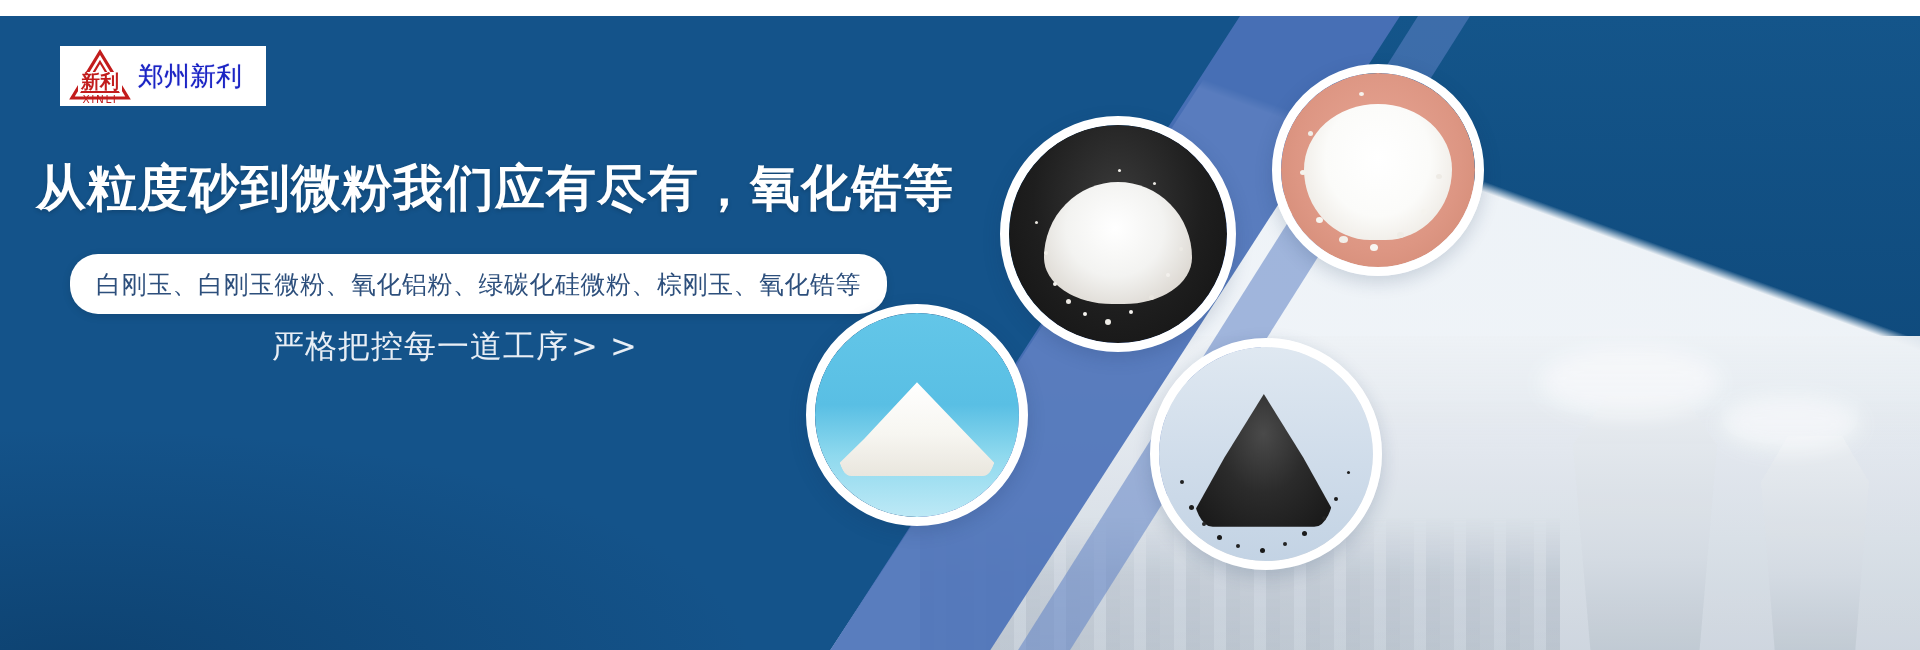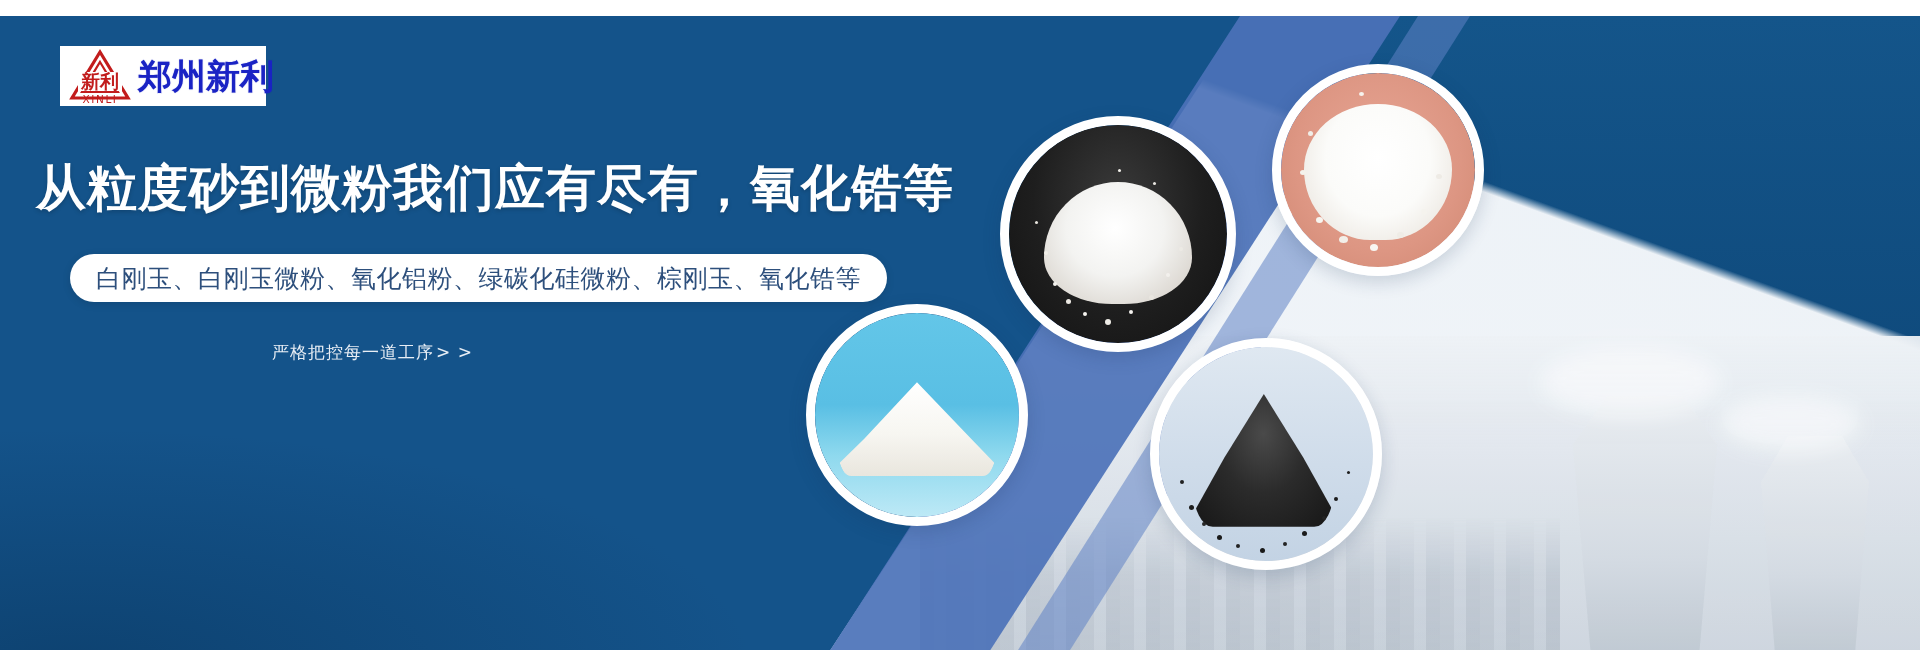--- a/index.html
+++ b/index.html
@@ -101,22 +101,22 @@
     padding:2px 6px 2px 8px;
   }
   .logo-mark{
     position:relative;
     width:64px;height:56px;
     flex:0 0 auto;
   }
   .logo-mark svg{display:block;}
   .logo-word{
     font-family:"DejaVu Sans","Liberation Sans",sans-serif;
-    font-weight:bold;
-    font-size:34px;
+    font-weight:normal;
+    font-size:26px;
     line-height:1;
     color:#1a23c4;
     letter-spacing:0px;
     white-space:nowrap;
     margin-left:6px;
     text-shadow:0 0 1px rgba(26,35,196,.6);
   }
 
   
   #headline{
@@ -127,44 +127,44 @@
     font-size:50px;
     line-height:1;
     letter-spacing:1px;
     white-space:nowrap;
     text-shadow:0 2px 4px rgba(0,0,0,.18);
   }
 
   
   #pill{
     position:absolute;left:70px;top:238px;
-    height:48px;
+    height:60px;
     background:#ffffff;
     border-radius:28px;
     display:flex;align-items:center;
     padding:0 26px;
     box-sizing:border-box;
     box-shadow:0 2px 8px rgba(0,0,0,.12);
     text-align:center;
   }
   #pill .pill-text{
     color:#2d4f7c;
     font-family:"DejaVu Sans","Liberation Sans",sans-serif;
     font-size:25px;
     line-height:1;
     white-space:nowrap;
     letter-spacing:.5px;
   }
 
   
   #tagline{
-    position:absolute;left:272px;top:328px;
+    position:absolute;left:272px;top:314px;
     color:#e8eef5;
     font-family:"DejaVu Sans","Liberation Sans",sans-serif;
-    font-size:17px;
+    font-size:32px;
     line-height:1;
     letter-spacing:1px;
     white-space:nowrap;
     display:flex;align-items:flex-start;
   }
   #tagline .arrows{margin-left:2px;letter-spacing:1px;}
 
   
   .circle{
     position:absolute;

